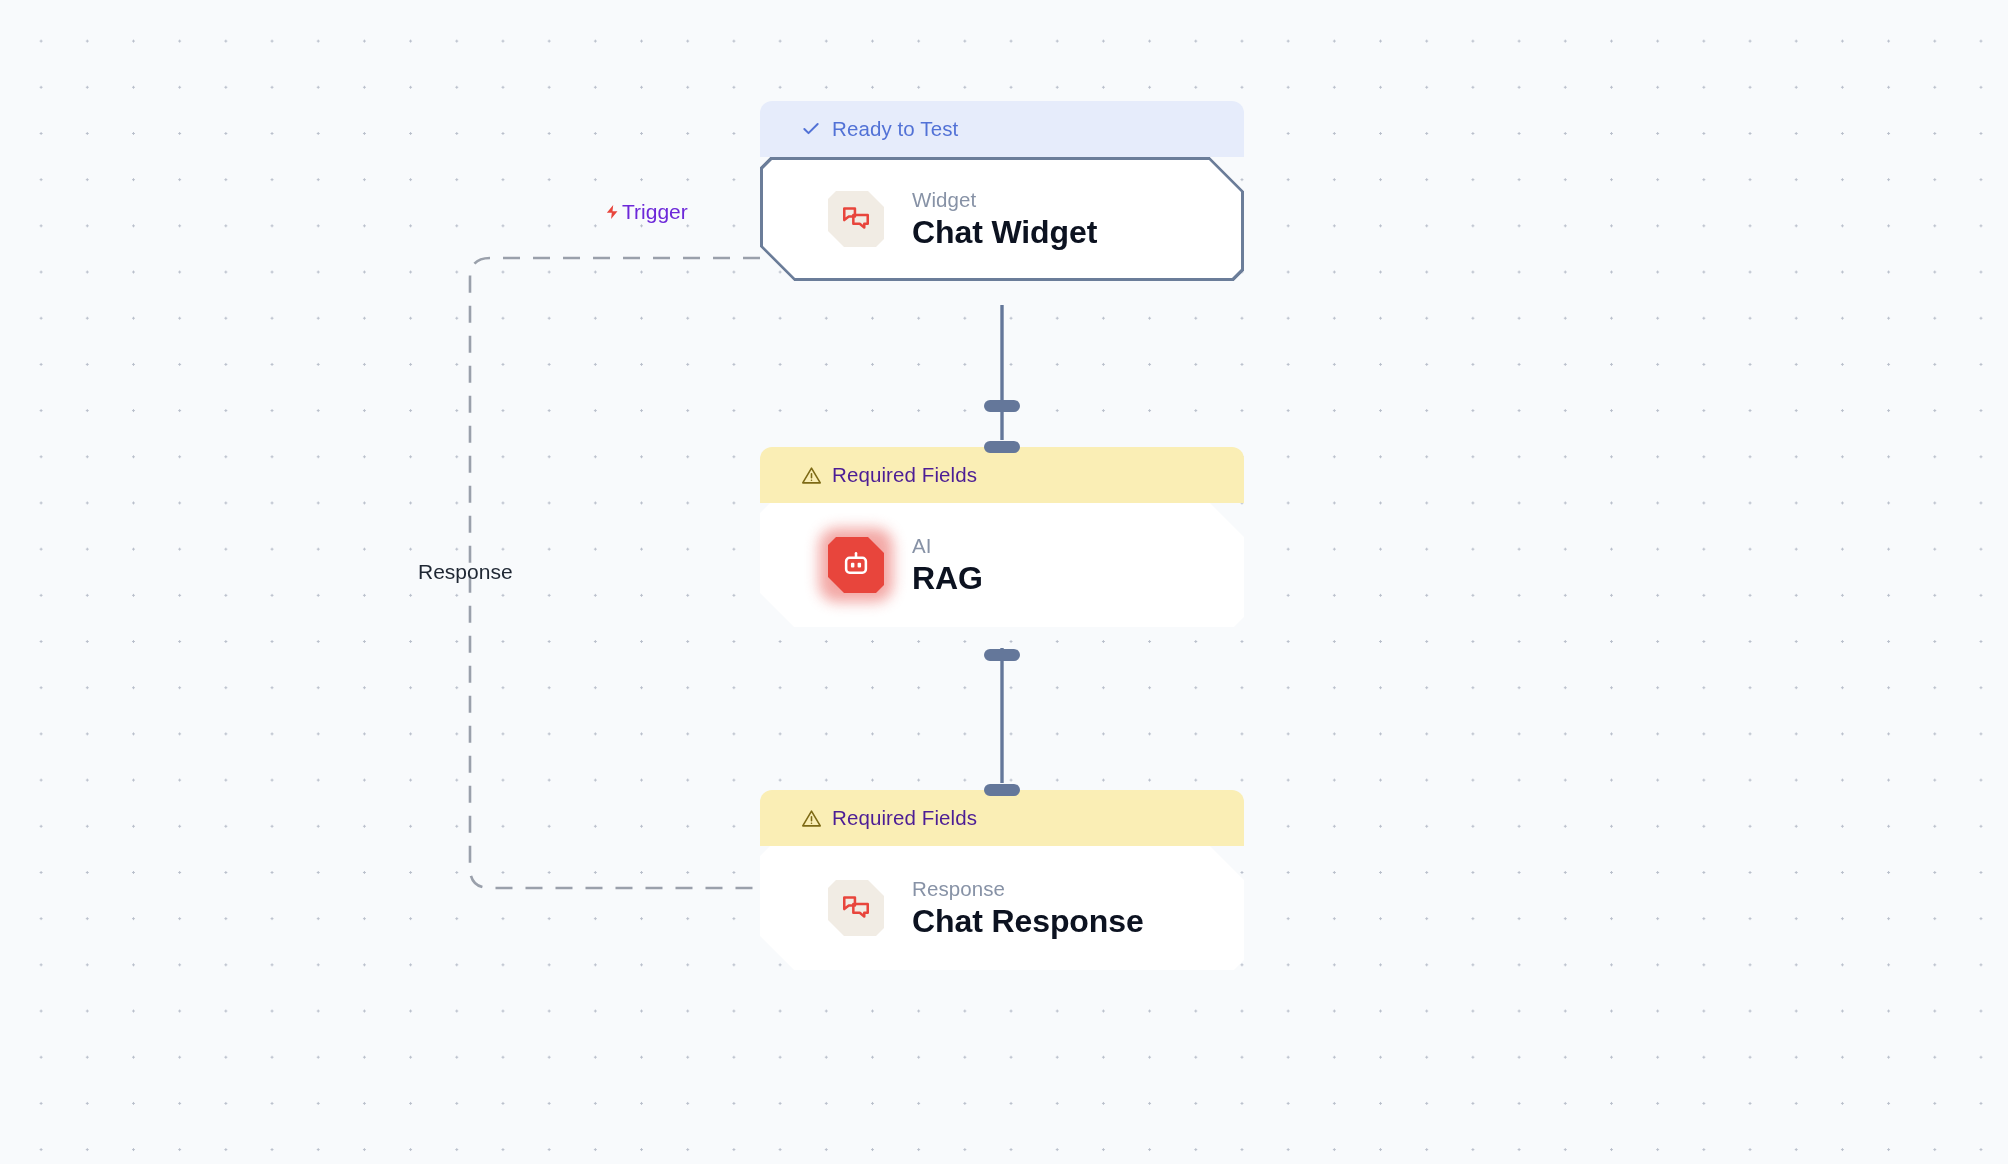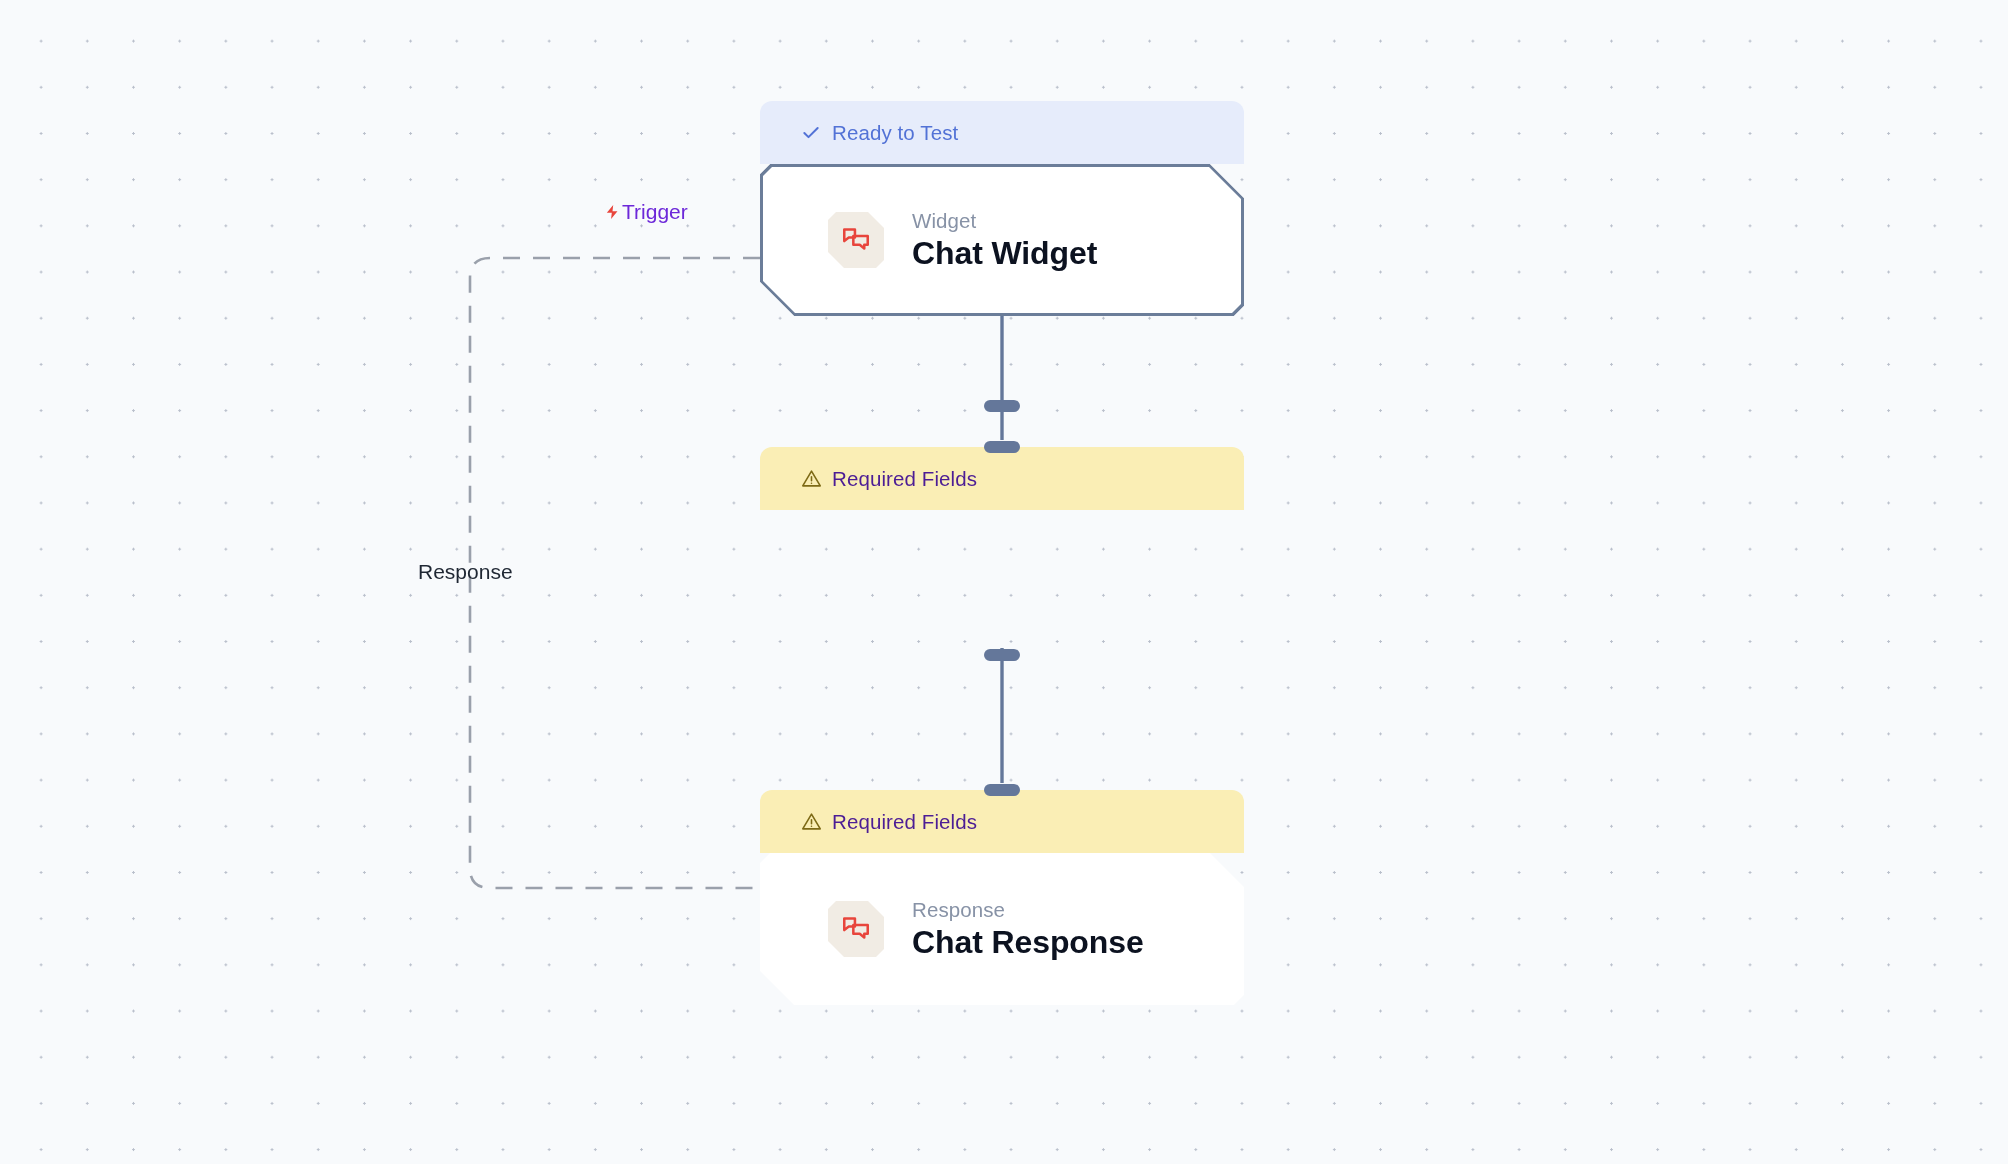--- a/index.html
+++ b/index.html
@@ -34,21 +34,21 @@
   }
 
   
   .node {
     position: absolute;
     width: 484px;
   }
 
   .node-badge {
     position: relative;
-    height: 63px;
+    height: 56px;
     border-radius: 12px 12px 0 0;
     display: flex;
     align-items: center;
     padding-left: 40px;
     font-size: 20.5px;
     font-weight: 500;
     letter-spacing: .1px;
     gap: 10px;
     z-index: 0;
   }
@@ -64,21 +64,21 @@
     display: inline-flex;
     align-items: center;
     justify-content: center;
     width: 22px;
     height: 22px;
   }
 
   
   .node-card {
     position: relative;
-    height: 152px;
+    height: 124px;
     background: #ffffff;
     clip-path: polygon(
       0 10px, 10px 0,
       calc(100% - 34px) 0, 100% 34px,
       100% calc(100% - 10px), calc(100% - 10px) 100%,
       34px 100%, 0 calc(100% - 34px)
     );
     display: flex;
     align-items: center;
     padding-left: 34px;
@@ -271,20 +271,38 @@
       <span class="badge-icon">
         <svg width="21" height="21" viewBox="0 0 24 24" fill="none" stroke="#7d6a16" stroke-width="1.8" stroke-linecap="round" stroke-linejoin="round">
           <path d="M12 3.6 L22 20.4 H2 Z"></path>
           <line x1="12" y1="10" x2="12" y2="14.6"></line>
           <circle cx="12" cy="17.4" r="0.9" fill="#7d6a16" stroke="none"></circle>
         </svg>
       </span>
       <span>Required Fields</span>
     </div>
 
+    <div class="node-card">
+      <div class="card-content">
+        <div class="icon-glow">
+          <div class="icon-tile solid">
+            <svg width="32" height="32" viewBox="0 0 24 24" fill="none" stroke="#ffffff" stroke-width="1.9" stroke-linecap="round" stroke-linejoin="round">
+              <line x1="12" y1="3.2" x2="12" y2="6.4"></line>
+              <rect x="4.6" y="6.6" width="14.8" height="11.2" rx="2.6"></rect>
+              <rect x="8.2" y="10.4" width="2.6" height="3.4" rx="0.7" fill="#ffffff" stroke="none"></rect>
+              <rect x="13.2" y="10.4" width="2.6" height="3.4" rx="0.7" fill="#ffffff" stroke="none"></rect>
+            </svg>
+          </div>
+        </div>
+        <div class="node-text">
+          <span class="node-kind">AI</span>
+          <span class="node-title">RAG</span>
+        </div>
+      </div>
+    </div>
 
     <div class="handle" style="left:224px; top:202px;"></div>
   </div>
 
   <div class="node plain" id="node-chat-response" style="left:760px; top:790px;">
 
     <div class="handle" style="left:224px; top:-6px;"></div>
 
     <div class="node-badge warn">
       <span class="badge-icon">

